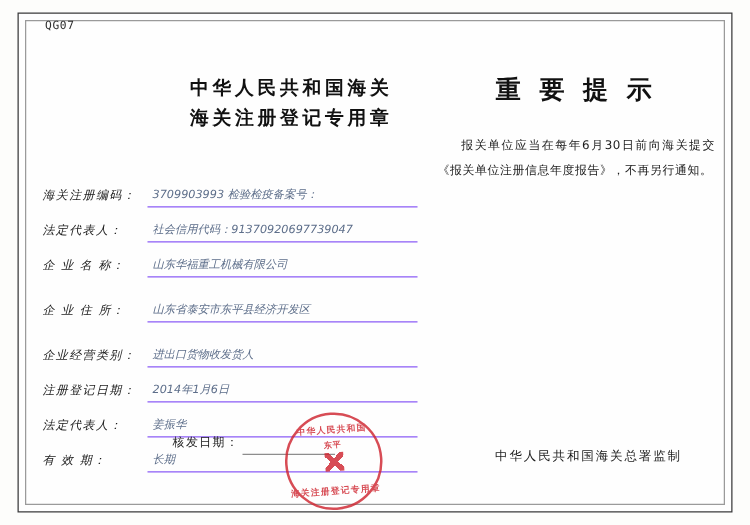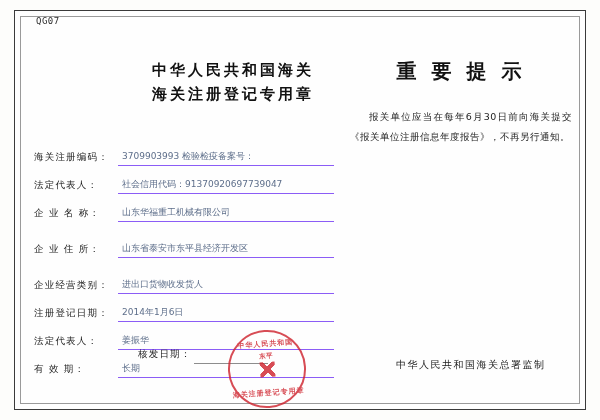--- a/index.html
+++ b/index.html
@@ -68,20 +68,21 @@
     font-weight: bold;
     font-family: "DejaVu Serif", "Liberation Serif", serif;
   }
 
   
   .fields {
     position: absolute;
     left: 34px;
     top: 140px;
     width: 300px;
+    font-style: italic;
   }
   .field-row {
     display: flex;
     align-items: flex-end;
     height: 26px;
     margin-bottom: 2px;
   }
   .field-row.tall {
     height: 34px;
   }

